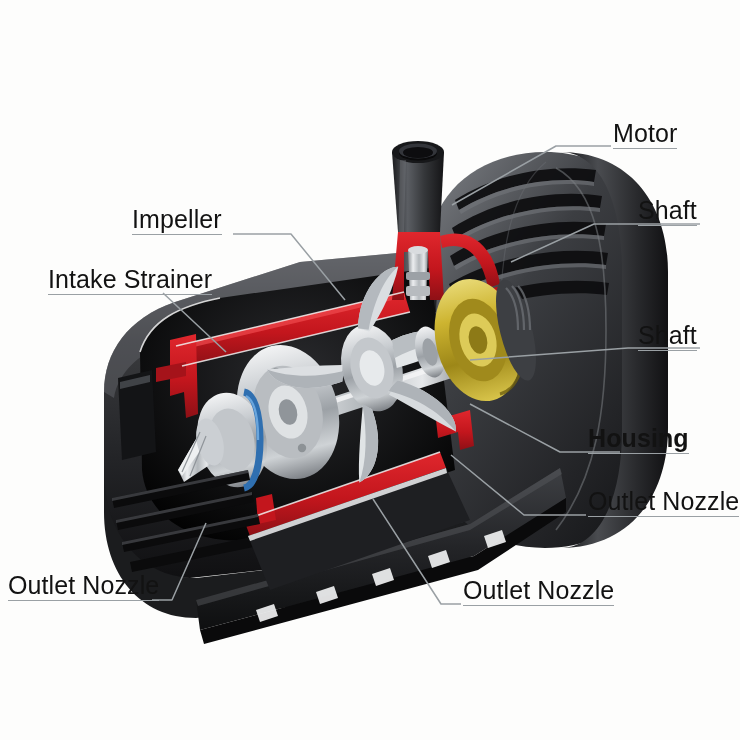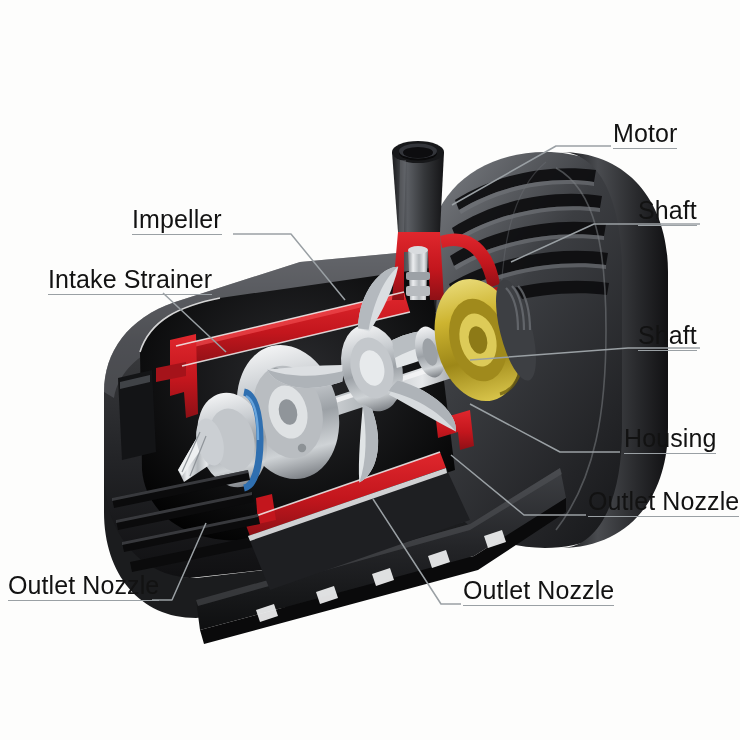--- a/index.html
+++ b/index.html
@@ -307,18 +307,18 @@
       <polyline points="461,604 441,604 373,499"></polyline>
       <polyline points="152,600 172,600 206,523"></polyline>
     </g>
   </svg>
 
   <div class="lbl" style="left:613px;top:120px;">Motor</div>
   <div class="lbl" style="left:638px;top:197px;">Shaft</div>
   <div class="lbl" style="left:132px;top:206px;">Impeller</div>
   <div class="lbl" style="left:8px;top:266px;margin-left:40px;">Intake Strainer</div>
   <div class="lbl" style="left:638px;top:322px;">Shaft</div>
-  <div class="lbl" style="left:624px;top:425px;">Housing</div>
+  <div class="lbl" style="left:588px;top:425px;font-weight:bold;">Housing</div>
   <div class="lbl" style="left:588px;top:488px;">Outlet Nozzle</div>
   <div class="lbl" style="left:463px;top:577px;">Outlet Nozzle</div>
   <div class="lbl" style="left:8px;top:572px;">Outlet Nozzle</div>
 
 </div>
 
 </body></html>

